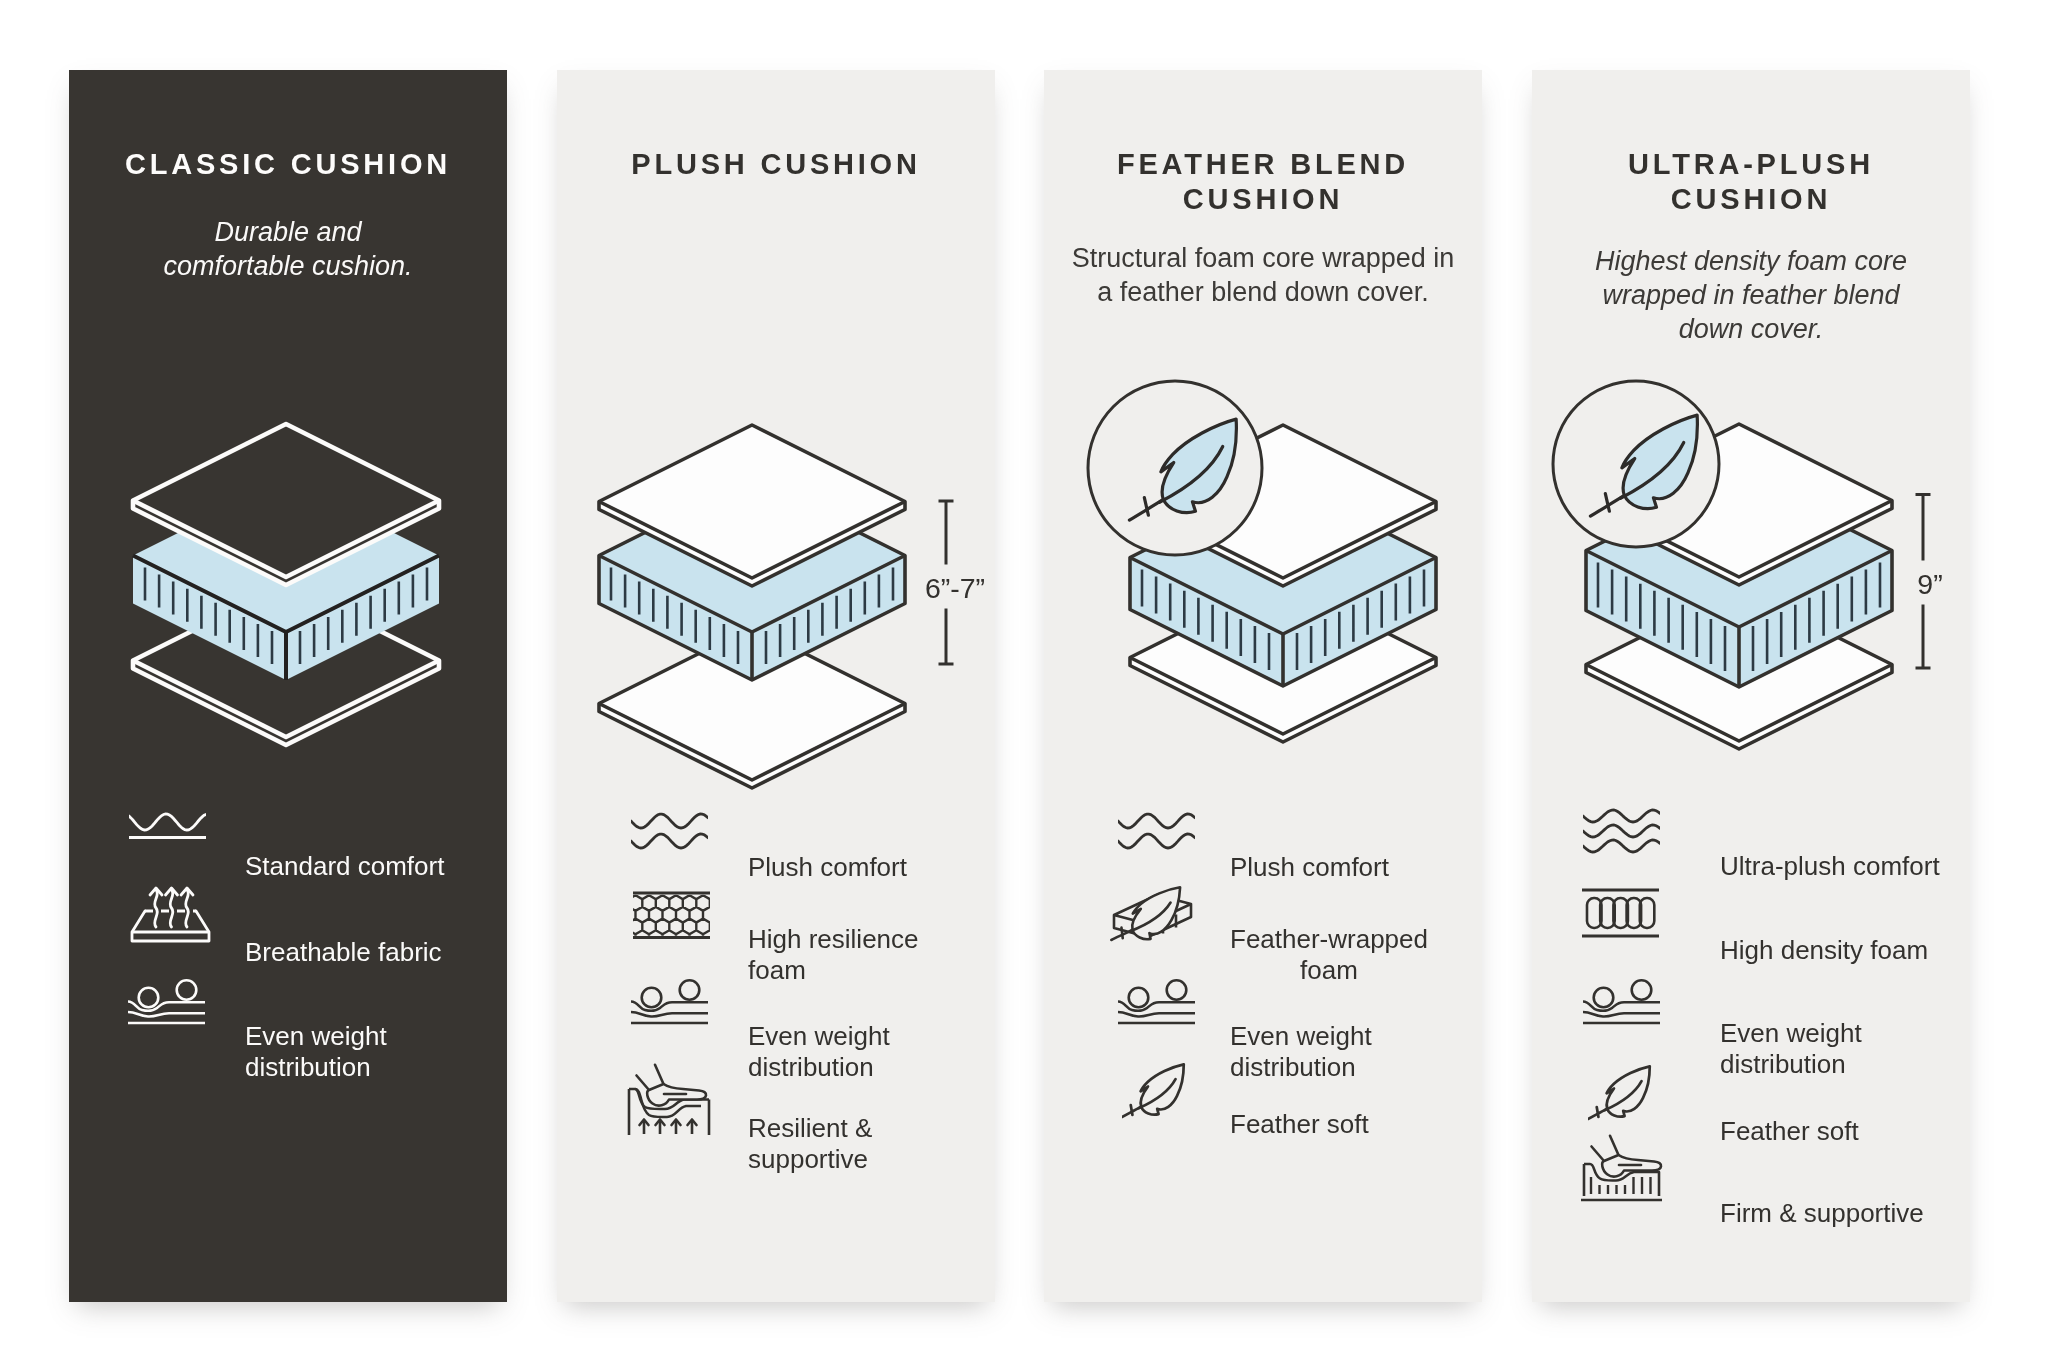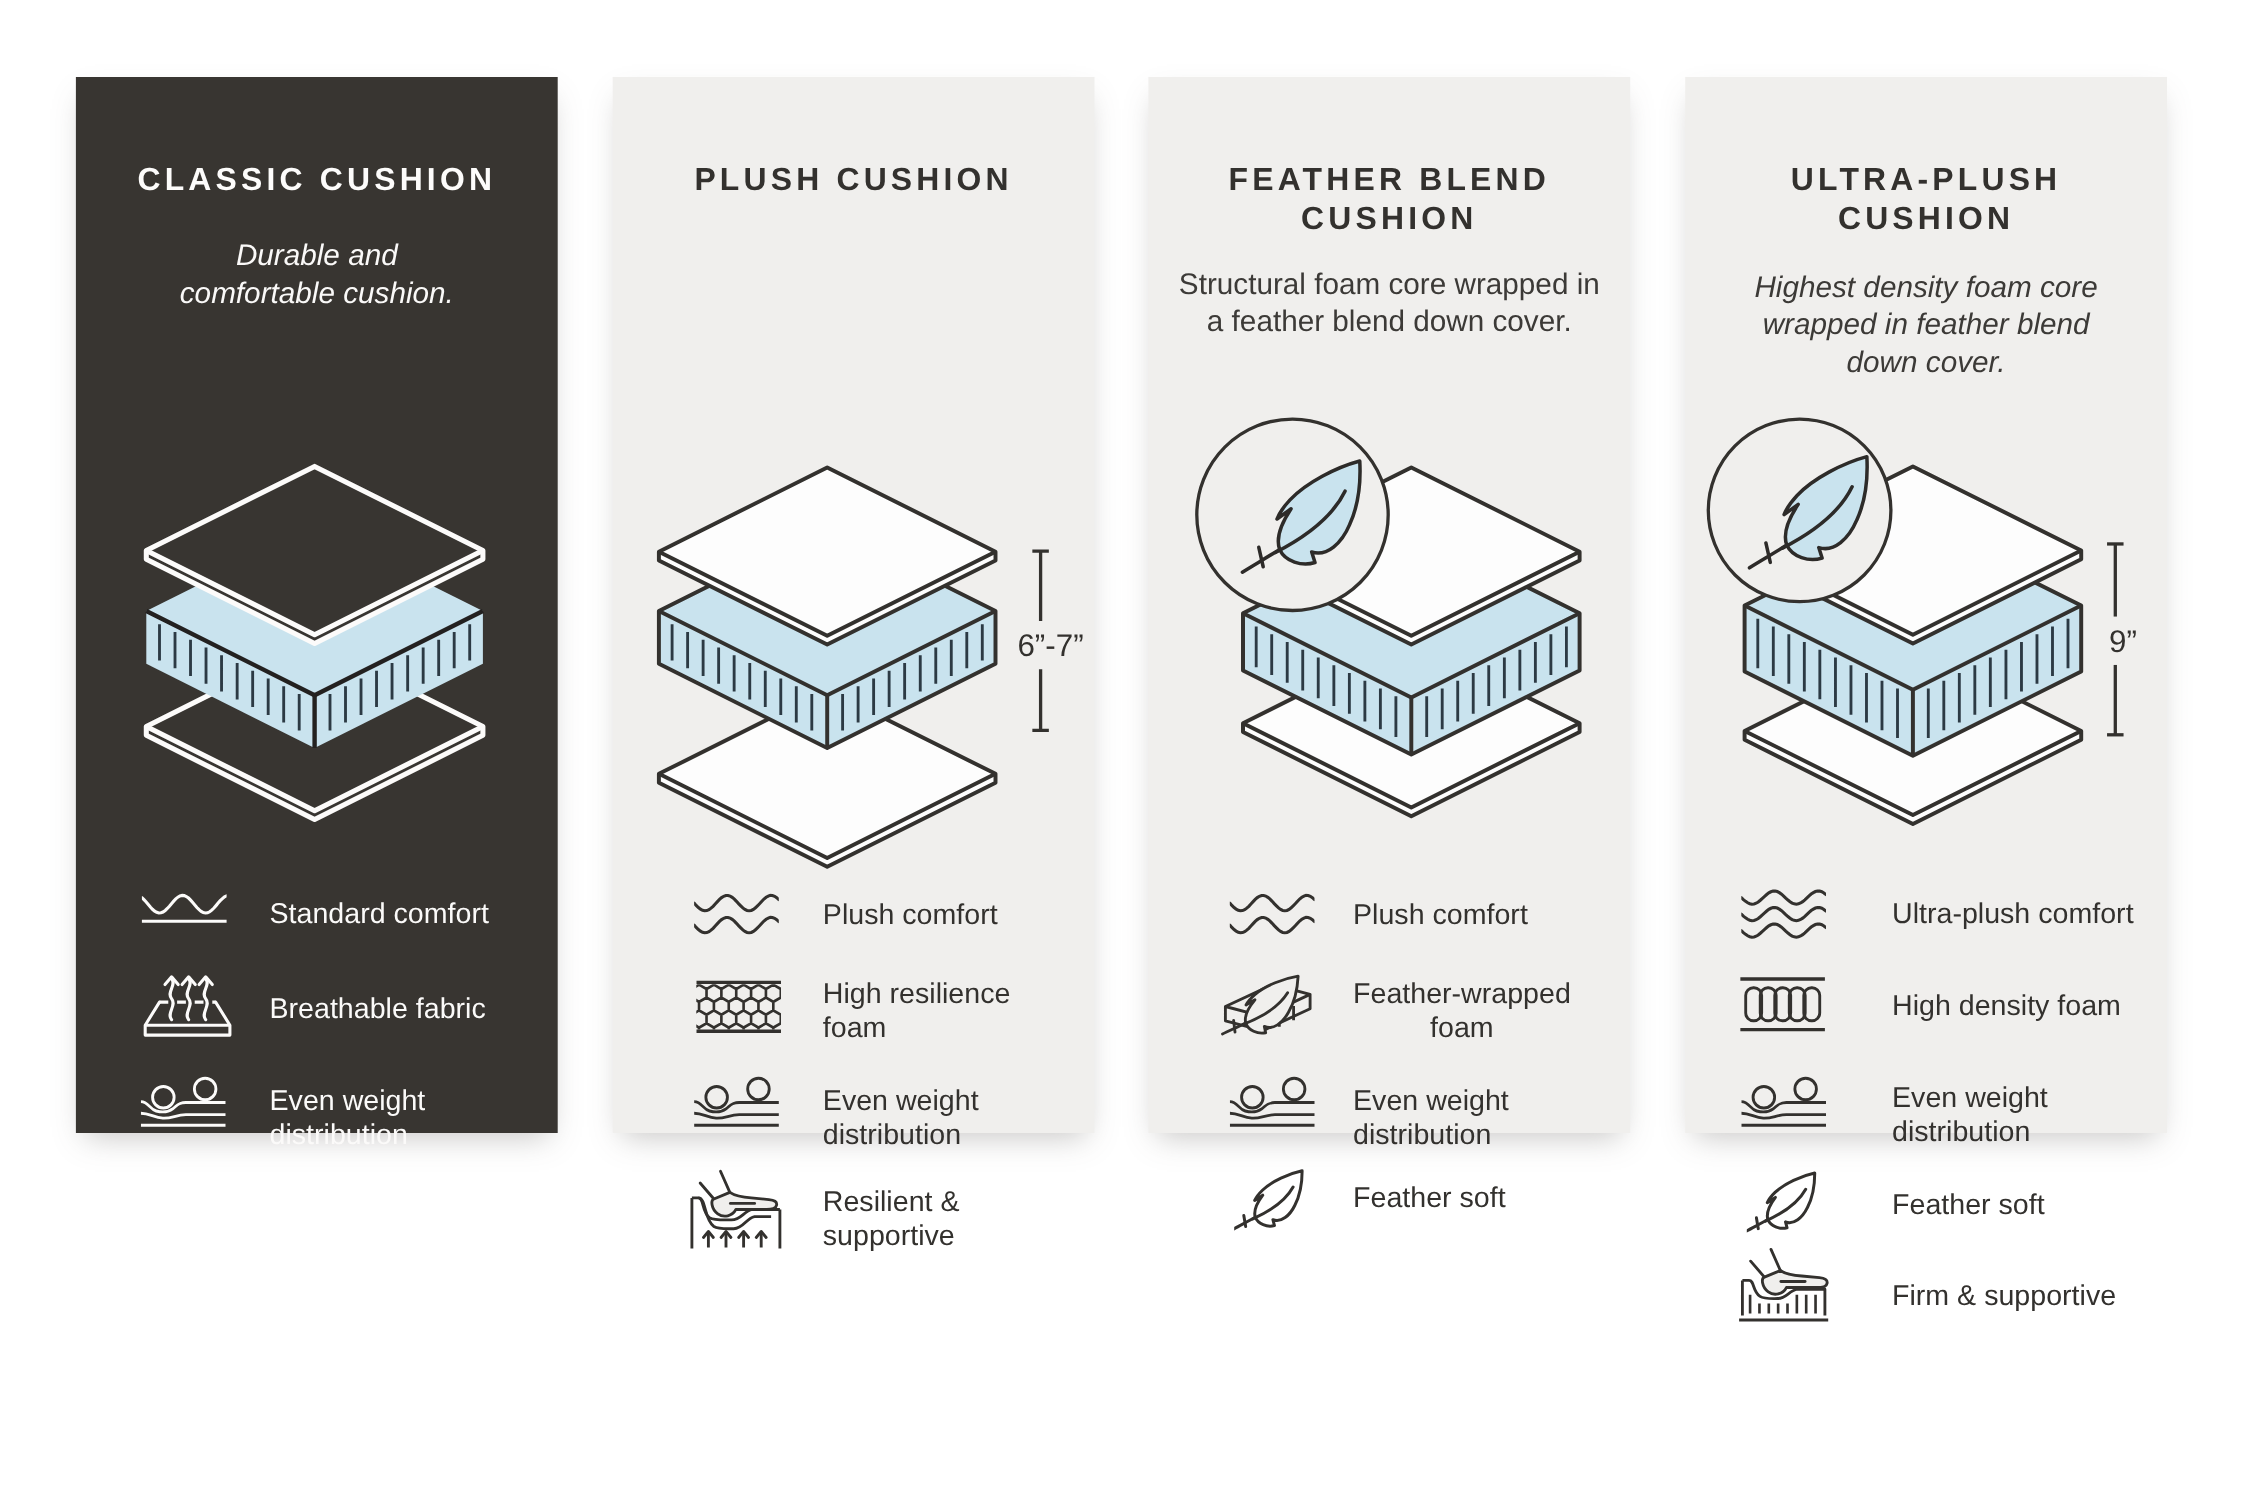--- a/index.html
+++ b/index.html
@@ -1,26 +1,26 @@
 <!DOCTYPE html>
 <html><head><meta charset="utf-8"><style>
 * { margin:0; padding:0; box-sizing:border-box; }
 html,body { width:2048px; height:1366px; background:#ffffff; overflow:hidden;
   font-family:"Liberation Sans", sans-serif; }
-.panel { position:absolute; top:70px; width:438px; height:960px;
+.panel { position:absolute; top:70px; width:438px; height:1232px;
   background:#f0efed; box-shadow:0 12px 26px -8px rgba(95,92,88,.34); }
 .p0 { background:#383531; }
 .title { position:absolute; top:77px; left:0; right:0; text-align:center;
   font-size:29px; font-weight:bold; letter-spacing:3.8px; line-height:35px; color:#33312e; }
 .tw { color:#fdfcfb; }
 .desc { position:absolute; left:10px; right:10px; text-align:center;
   font-size:27px; line-height:34px; color:#3c3a37; }
 .dw { color:#faf9f8;font-style:italic; }
 .illo { position:absolute; top:300px; left:0; }
-.lbl { position:absolute; font-size:26px; line-height:31px; color:#33312e; white-space:nowrap; }
+.lbl { position:absolute; font-size:26px; line-height:31px; color:#33312e; white-space:nowrap;margin-top:36px; }
 .lw { color:#fbfaf9; }
 .ic { position:absolute; }
 </style></head>
 <body>
 <div class="panel p0" style="left:69px;">
     <div class="title tw">CLASSIC CUSHION</div>
     <div class="desc dw" style="top:145px;">Durable and<br>comfortable cushion.</div>
     <svg class="illo" width="438" height="520" viewBox="0 0 438 520">
       <path d="M217,214 L370.0,290.5 L370.0,298.5 L217,375.0 L64.0,298.5 L64.0,290.5 Z" fill="#383531" stroke="#fcfbfa" stroke-width="4.6" stroke-linejoin="round"></path>
       <path d="M64.0,290.5 L217,367.0 L370.0,290.5" fill="none" stroke="#fcfbfa" stroke-width="4.6" stroke-linejoin="round"></path>

